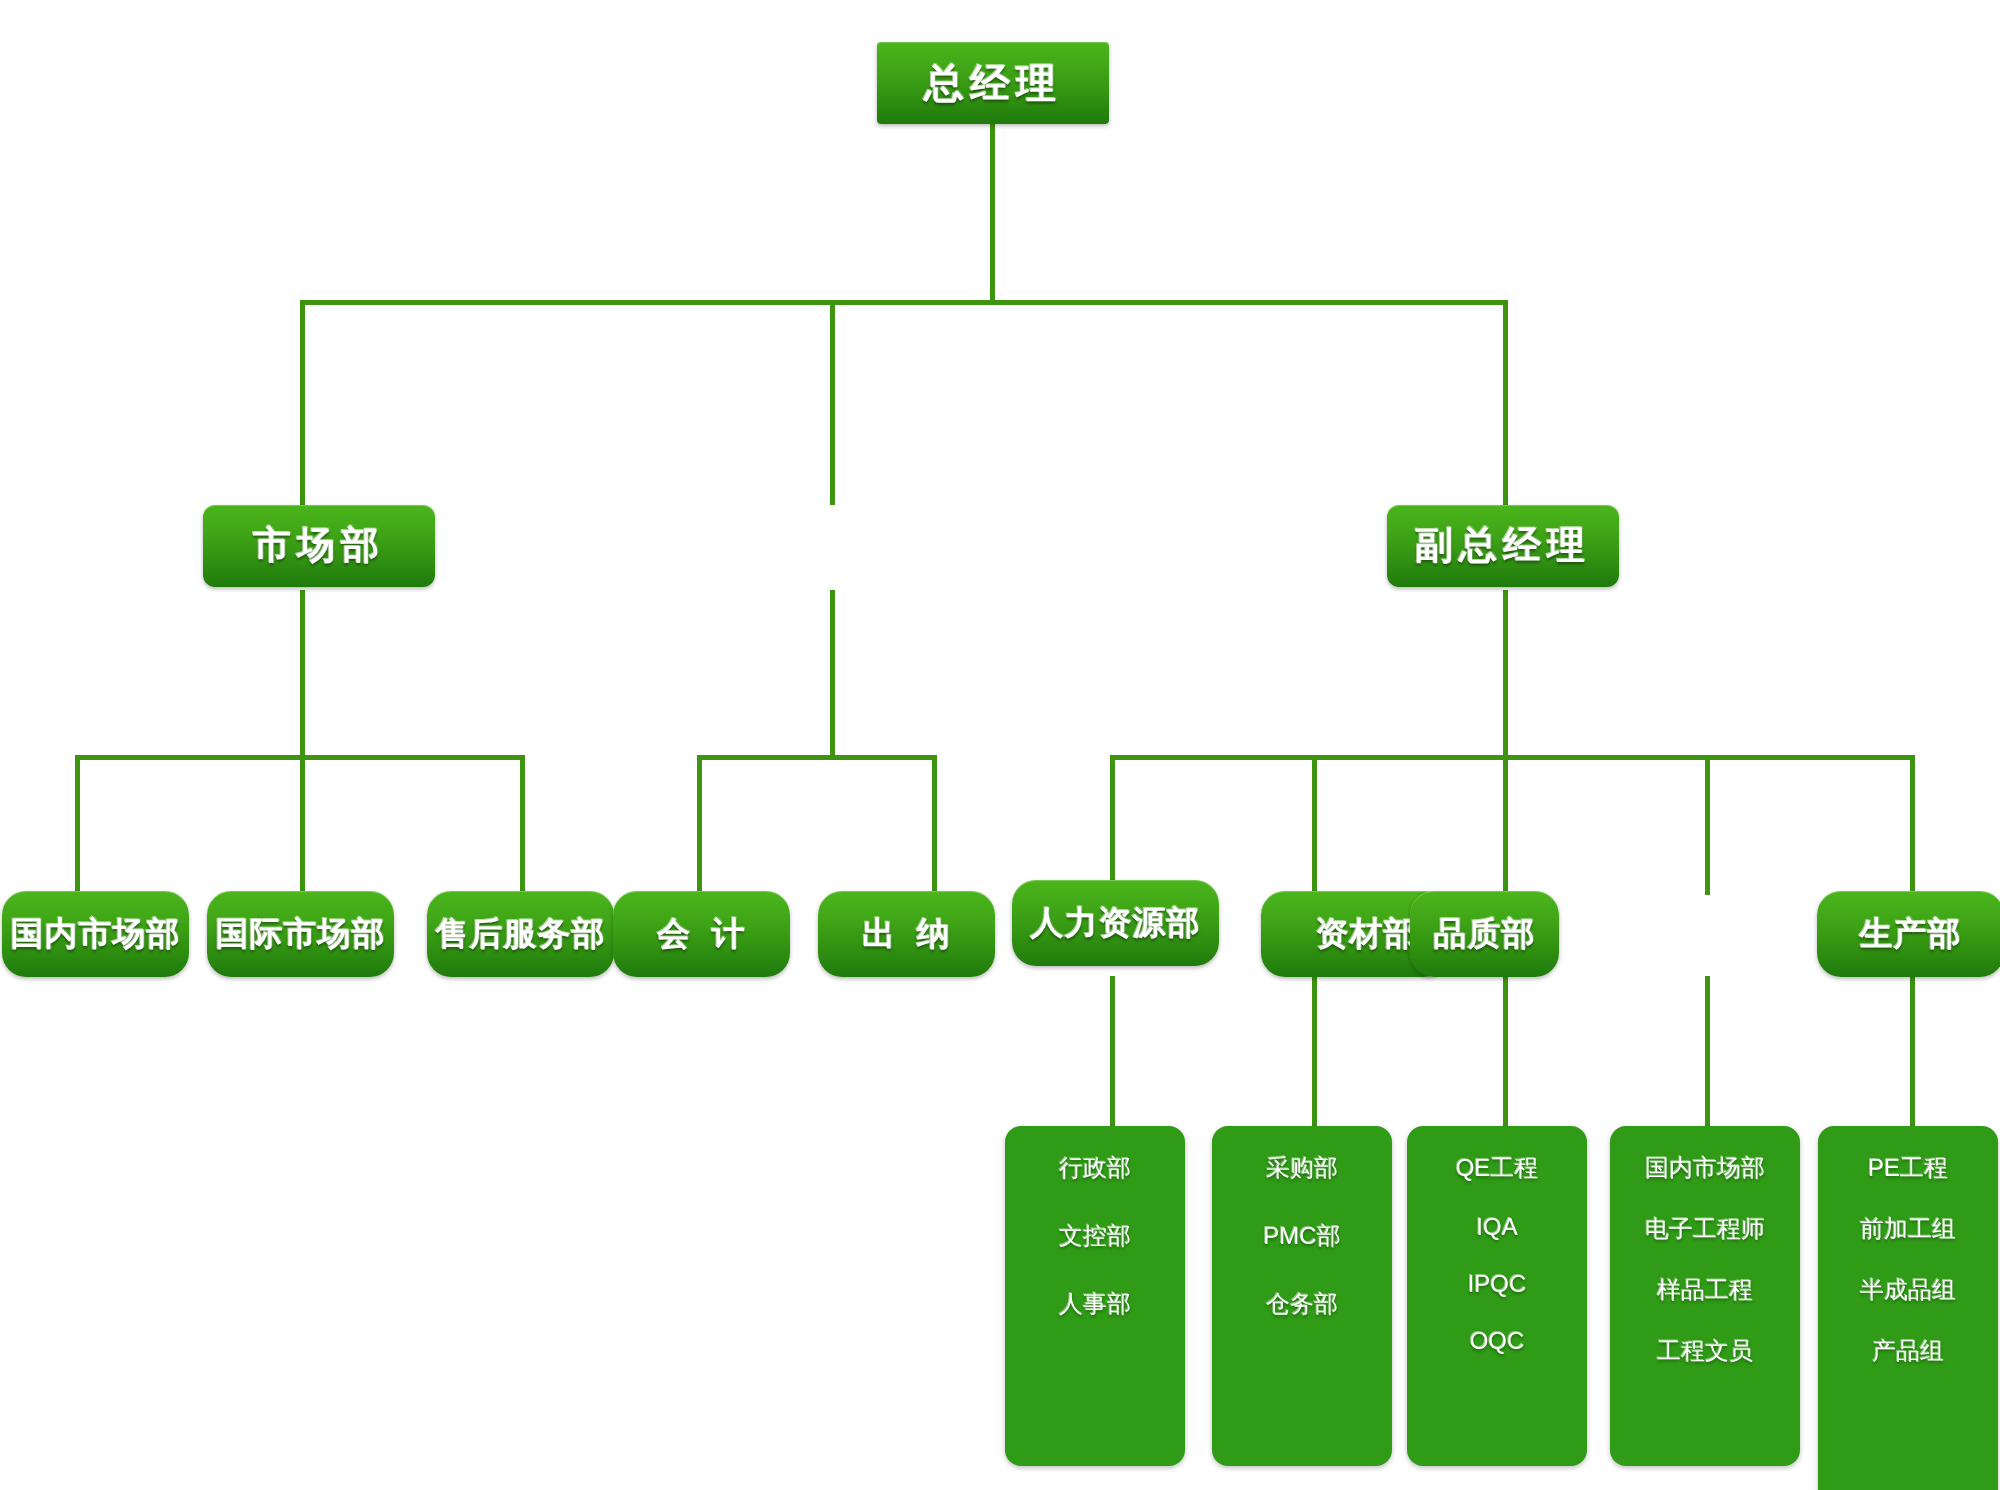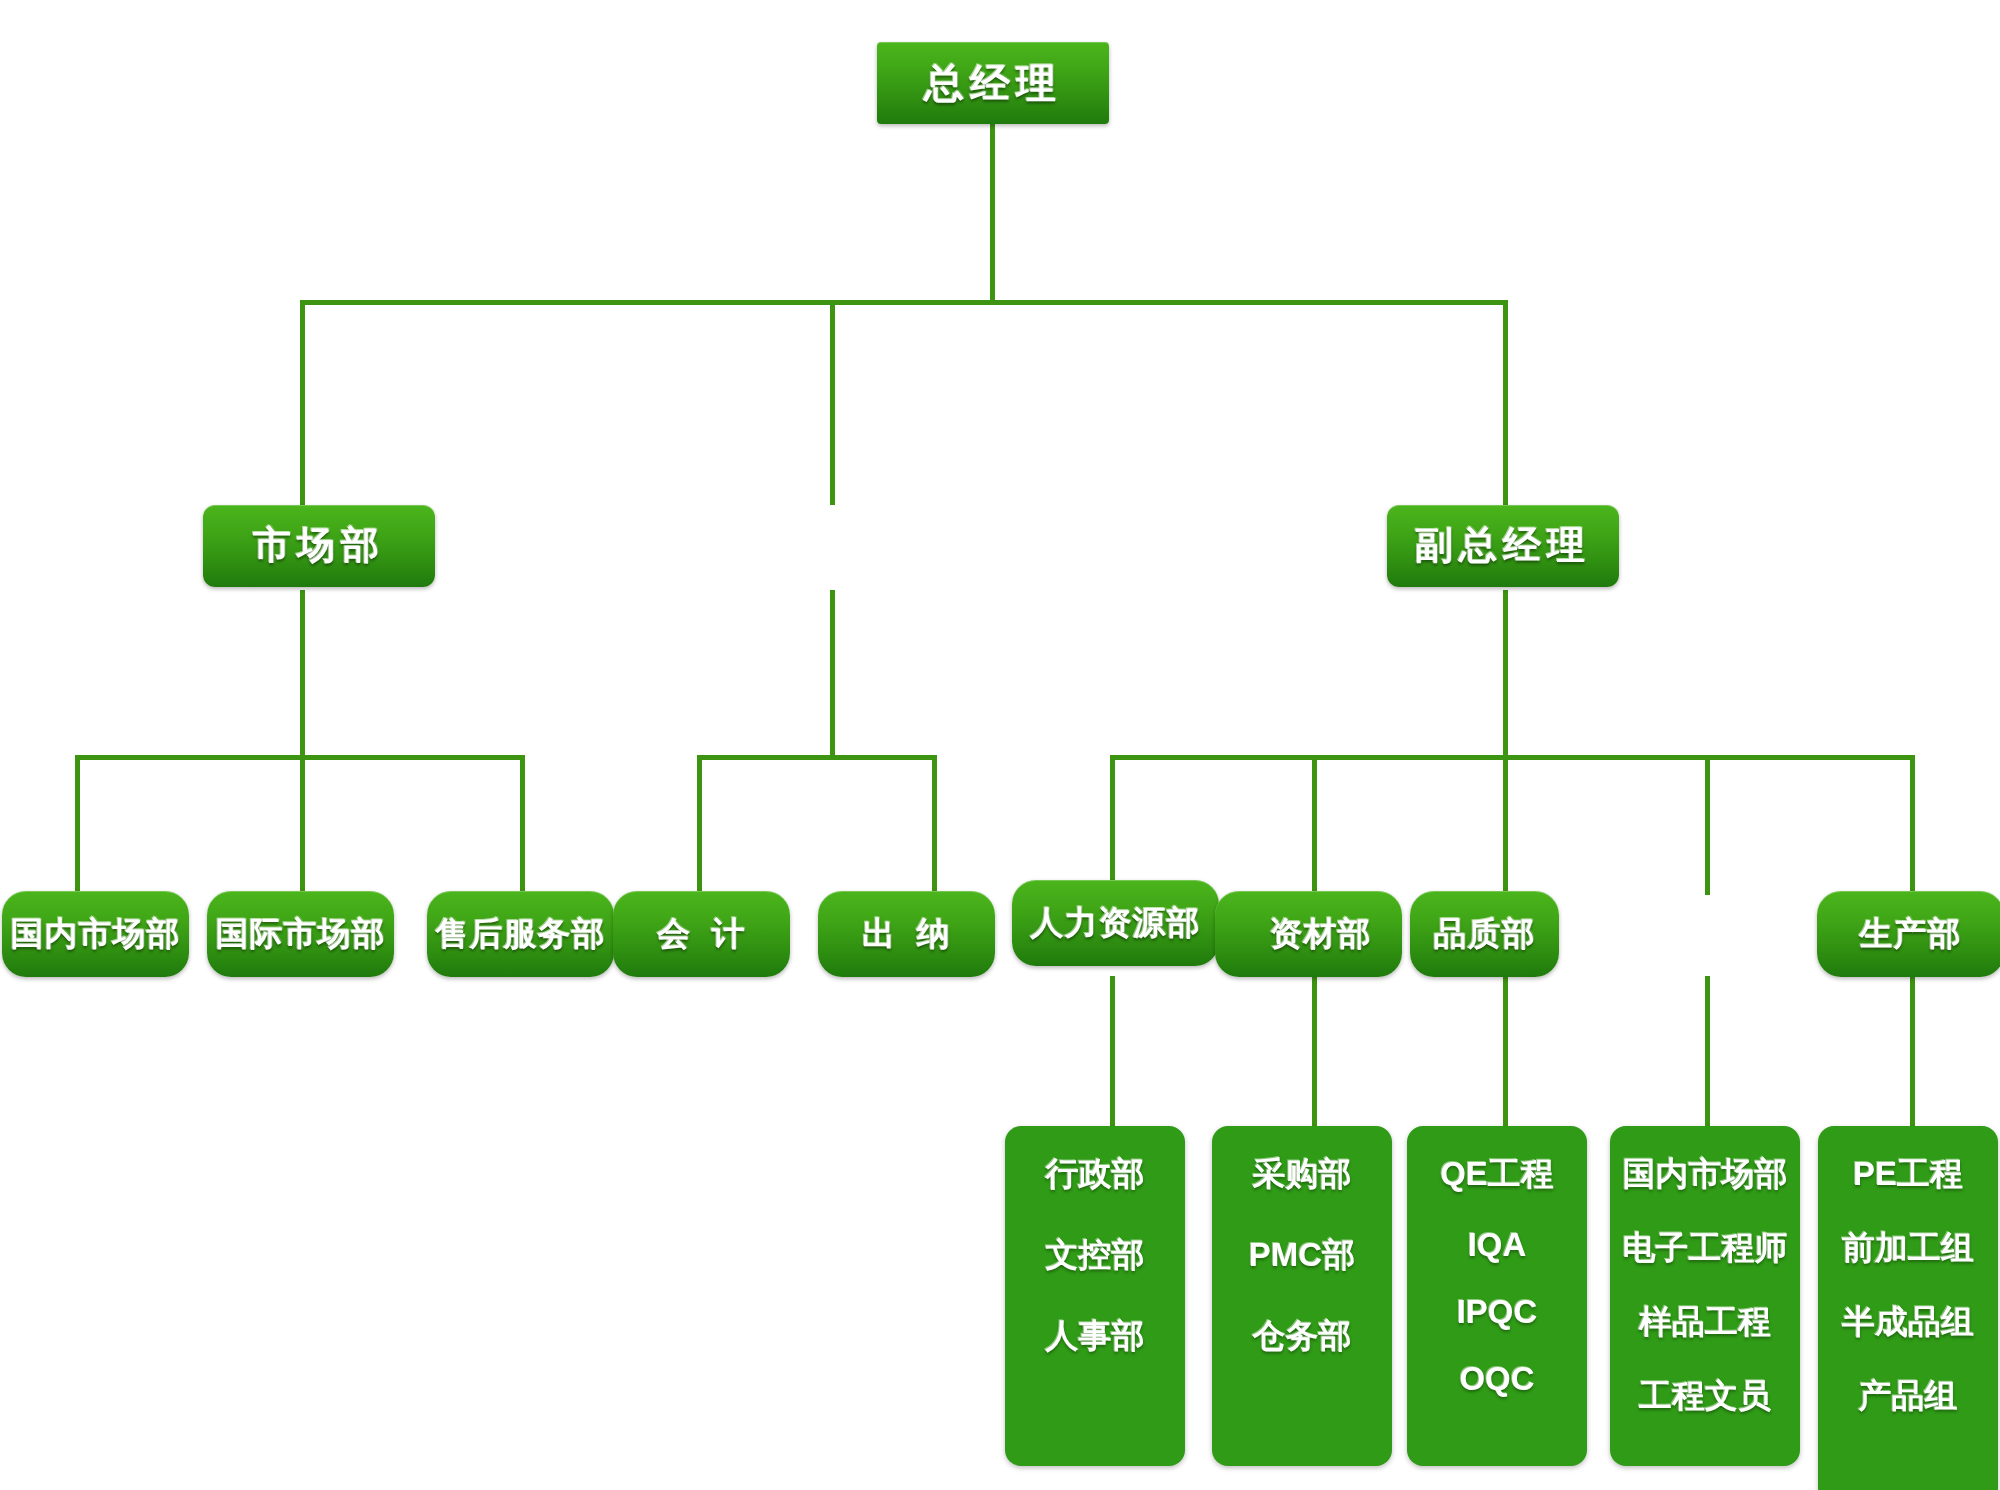--- a/index.html
+++ b/index.html
@@ -69,22 +69,22 @@
     border-radius: 16px;
     flex-direction: column;
     justify-content: flex-start;
     padding-top: 26px;
     box-shadow: 0 2px 5px rgba(0,0,0,0.25);
   }
   .lvl4 .item {
     display: block;
     width: 100%;
     text-align: center;
-    font-size: 33px;
-    font-weight: bold;
+    font-size: 24px;
+    font-weight: normal;
     color: #ffffff;
     text-shadow:
       -1px -1px 0 rgba(255,255,255,0.45),
        0px  2px 3px rgba(0,0,0,0.35);
     white-space: nowrap;
   }
   .lvl4.gap3 .item { margin-bottom: 36px; }
   .lvl4.gap4 .item { margin-bottom: 29px; }
 </style>
 </head>
@@ -155,21 +155,21 @@
   </div>
 
   <div class="node lvl3 spaced" style="left:818px; top:891px; width:177px; height:86px;">
     <span class="label">出  纳</span>
   </div>
 
   <div class="node lvl3" style="left:1012px; top:880px; width:207px; height:86px;">
     <span class="label">人力资源部</span>
   </div>
 
-  <div class="node lvl3" style="left:1215px; top:891px; width:187px; height:86px;padding-left:24px;">
+  <div class="node lvl3" style="left:1261px; top:891px; width:187px; height:86px;padding-left:24px;">
     <span class="label">资材部</span>
   </div>
 
   <div class="node lvl3" style="left:1410px; top:891px; width:149px; height:86px;justify-content:center;">
     <span class="label">品质部</span>
   </div>
 
 
   <div class="node lvl3" style="left:1817px; top:891px; width:187px; height:86px;">
     <span class="label">生产部</span>

